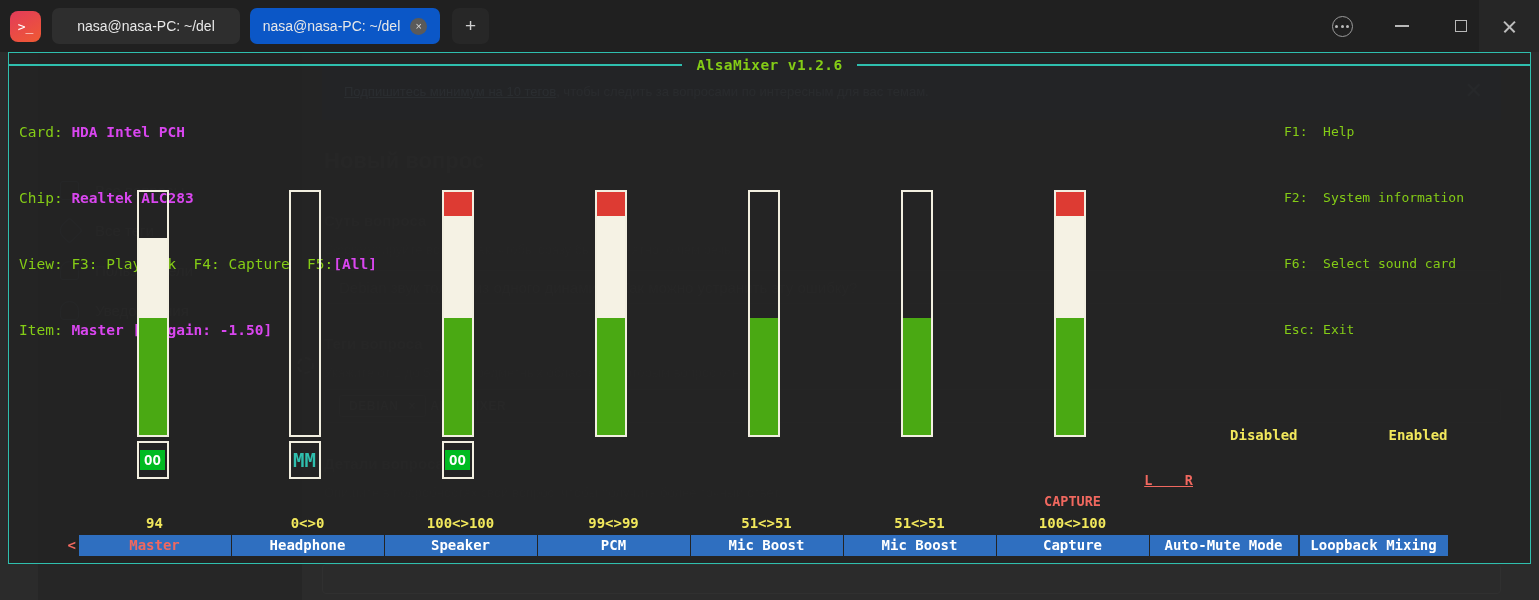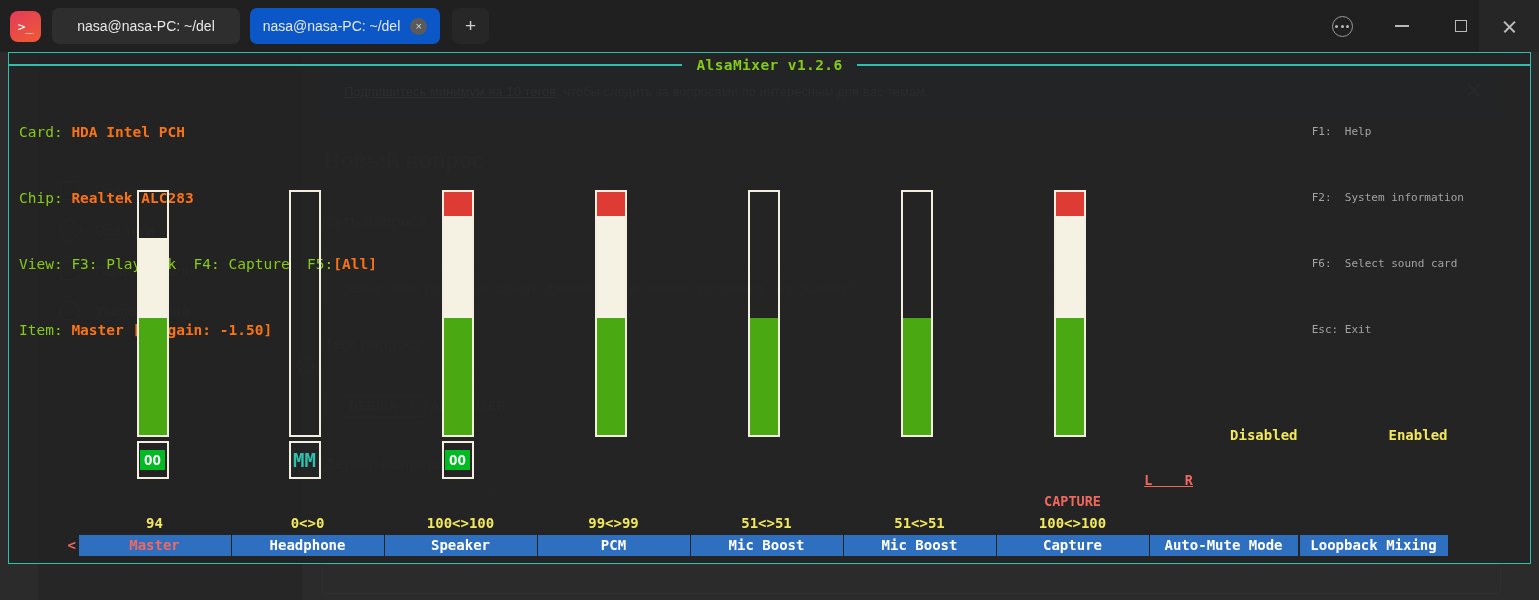--- a/index.html
+++ b/index.html
@@ -83,23 +83,23 @@
       border:1.5px solid #2fbfae; background:rgba(35,35,35,.86); }
   .term-title-row { position:absolute; left:0; top:3px; width:100%; height:18px;
       display:flex; align-items:center; }
   .tline { flex:1; height:1.5px; background:#2fbfae; }
   .tline.left { margin-right:14px; } .tline.right { margin-left:14px; }
   .term-title { color:#84cc16; font-size:14.5px; font-family:"DejaVu Sans Mono",monospace;
       font-weight:bold; letter-spacing:.4px; white-space:nowrap;}
 
   .hdr { position:absolute; left:10px; top:24px; font-size:14.5px; line-height:22px;
       font-family:"DejaVu Sans Mono",monospace; white-space:pre; }
-  .k { color:#84cc16; } .v { color:#f97316; font-weight:bold; }
-  .help { position:absolute; right:66px; top:24px; font-size:11px; line-height:22px;
-      color:#a3a3a3; font-family:"DejaVu Sans Mono",monospace; white-space:pre; text-align:left;}
+  .k { color:#84cc16; } .v { color:#d946ef; font-weight:bold; }
+  .help { position:absolute; right:66px; top:24px; font-size:13px; line-height:22px;
+      color:#84cc16; font-family:"DejaVu Sans Mono",monospace; white-space:pre; text-align:left;}
 
   
   .chan { position:absolute; }
   .slot { position:absolute; border:2px solid #f2efe0; }
   .bar-area { position:absolute; left:0; bottom:0; width:100%; }
   .seg-red { background:#dd3b33; } .seg-cream { background:#f5f2e4; } .seg-green { background:#4aa913; }
   .seg { position:absolute; left:0; width:100%; }
   .mutebox { position:absolute; border:2px solid #f2efe0; display:flex;
       align-items:center; justify-content:center; }
   .mute-on { background:#00bb22; color:#ffffff; font-weight:bold; }

